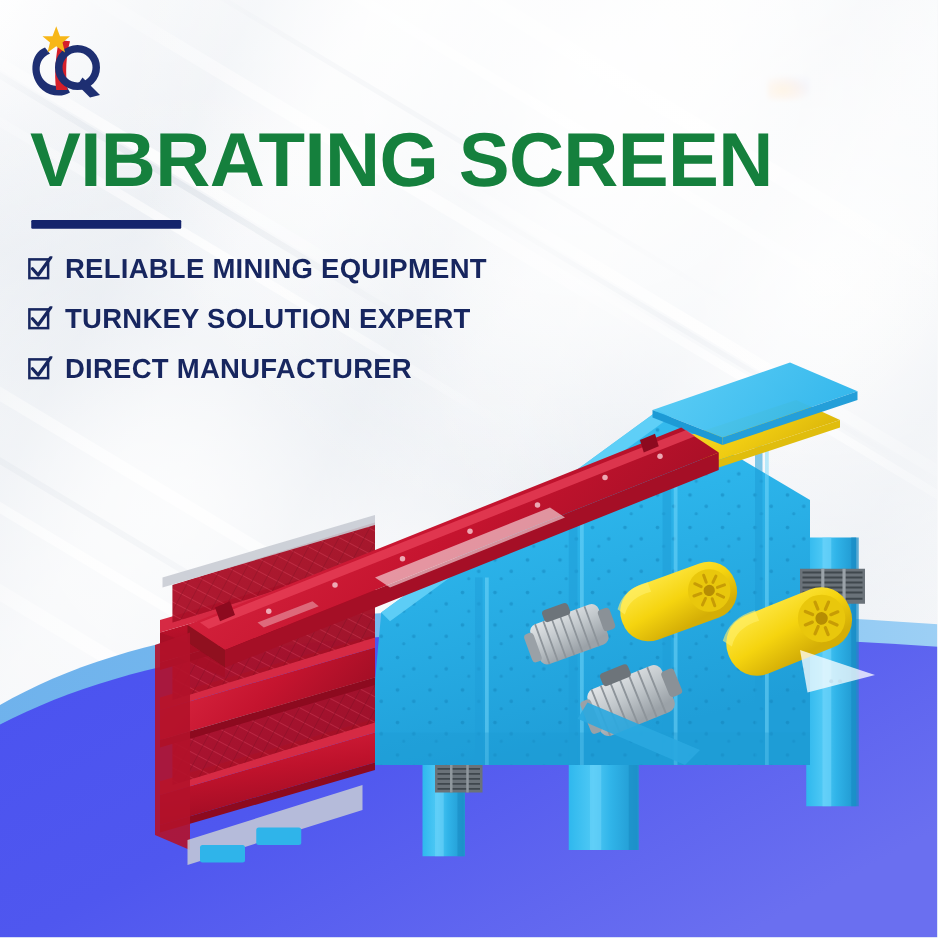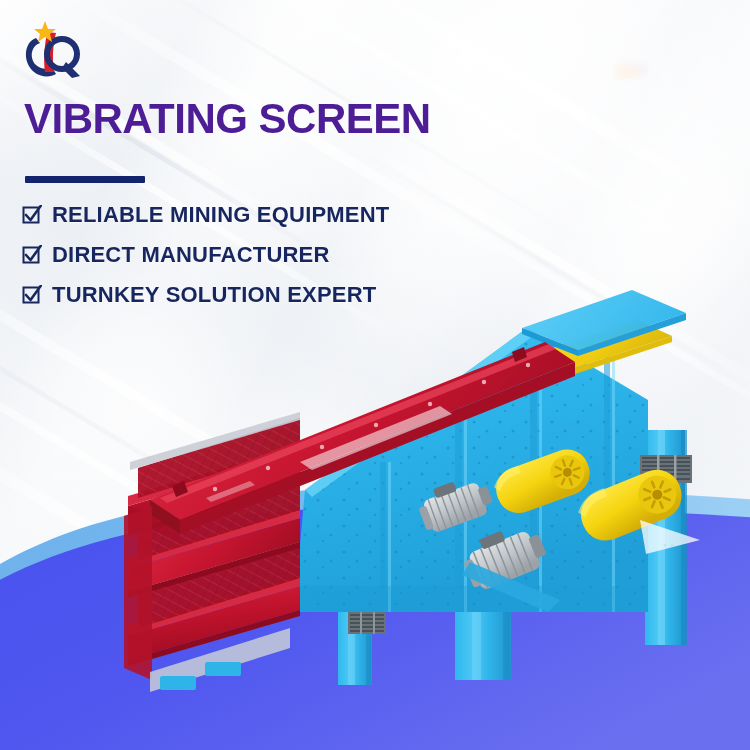--- a/index.html
+++ b/index.html
@@ -53,24 +53,24 @@
 
   
   .ground-wrap{position:absolute;left:0;top:0;width:750px;height:750px;}
 
   
   .logo{
     position:absolute;left:14px;top:18px;width:72px;height:68px;
   }
   .headline{
     position:absolute;left:24px;top:98px;
-    font-size:42px;line-height:1;
+    font-size:61px;line-height:1;
     font-weight:700;
     letter-spacing:-0.5px;
-    color:#4c1d95;
+    color:#15803d;
     white-space:nowrap;
     text-shadow:0 1px 2px rgba(255,255,255,.6);
   }
   .divider{
     position:absolute;left:25px;top:176px;
     width:120px;height:7px;border-radius:1px;
     background:#14246c;
   }
   .bullets{
     position:absolute;left:22px;top:200px;
@@ -437,28 +437,28 @@
       <span class="lbl">RELIABLE MINING EQUIPMENT</span>
     </div>
 
     <div class="bullet">
       <span class="cb">
         <svg width="20" height="20" viewBox="0 0 20 20">
           <rect x="1.5" y="2.5" width="15" height="15" fill="none" stroke="#17265f" stroke-width="2"></rect>
           <path d="M4 10 L8.5 15 L19 0.5" fill="none" stroke="#17265f" stroke-width="2.6" stroke-linecap="round" stroke-linejoin="round"></path>
         </svg>
       </span>
-      <span class="lbl">DIRECT MANUFACTURER</span>
+      <span class="lbl">TURNKEY SOLUTION EXPERT</span>
     </div>
 
     <div class="bullet">
       <span class="cb">
         <svg width="20" height="20" viewBox="0 0 20 20">
           <rect x="1.5" y="2.5" width="15" height="15" fill="none" stroke="#17265f" stroke-width="2"></rect>
           <path d="M4 10 L8.5 15 L19 0.5" fill="none" stroke="#17265f" stroke-width="2.6" stroke-linecap="round" stroke-linejoin="round"></path>
         </svg>
       </span>
-      <span class="lbl">TURNKEY SOLUTION EXPERT</span>
+      <span class="lbl">DIRECT MANUFACTURER</span>
     </div>
 
   </div>
 
 </div>
 
 </body></html>

